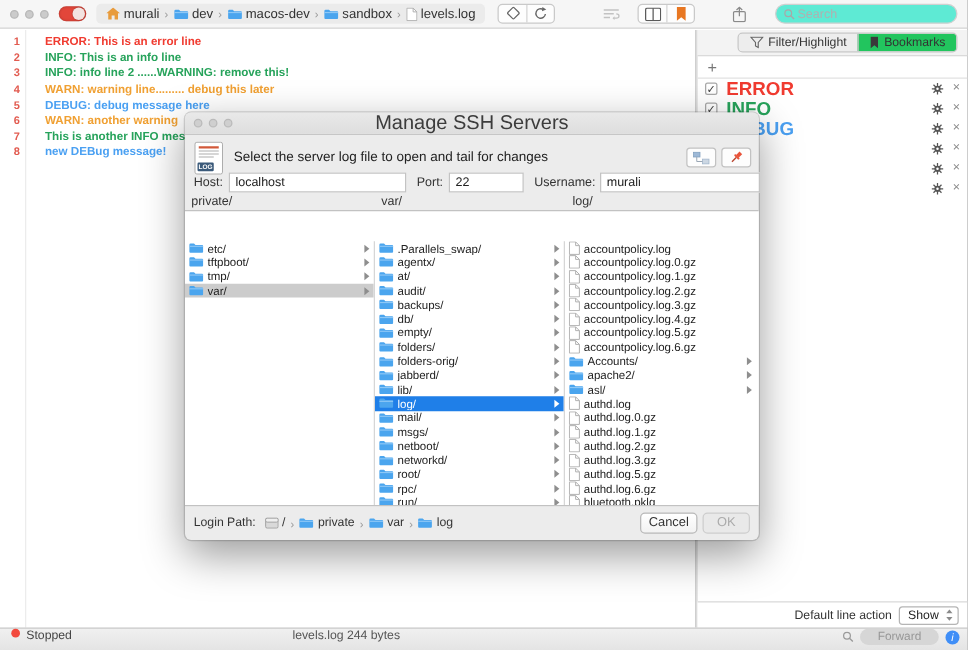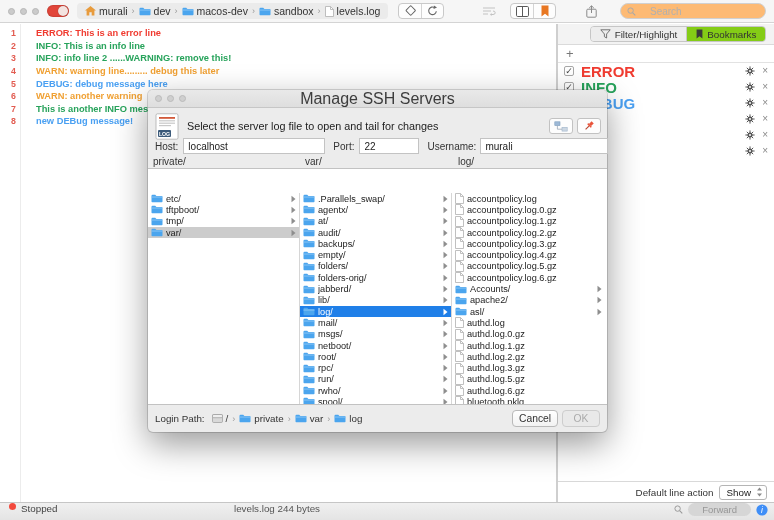--- a/index.html
+++ b/index.html
@@ -12,38 +12,38 @@
   .tl{width:7px;height:7px;border-radius:50%;background:#cbcbcb;border:1px solid #b7b7b7;}
   .toggle{width:22px;height:12px;border-radius:6px;background:#e2463a;margin-left:8px;position:relative;box-shadow:inset 0 0 2px rgba(0,0,0,.3);}
   .toggle .knob{position:absolute;right:1px;top:1px;width:10px;height:10px;border-radius:50%;background:#f3e3e0;box-shadow:0 0 1px rgba(0,0,0,.4);}
   .breadcrumb{margin-left:8px;height:16px;background:#ebebeb;border-radius:4px;display:flex;align-items:center;padding:0 8px;gap:4px;}
   .bc-item{display:flex;align-items:center;gap:3px;font-size:10.5px;color:#333;white-space:nowrap;}
   .bc-sep{color:#999;font-size:9px;}
   .seg{display:flex;align-items:center;height:16px;background:#fdfdfd;border:1px solid #c9c9c9;border-radius:4px;overflow:hidden;}
   .seg .sbtn{width:22px;height:16px;display:flex;align-items:center;justify-content:center;}
   .seg .sbtn + .sbtn{border-left:1px solid #d4d4d4;}
   .lone-btn{width:22px;height:16px;display:flex;align-items:center;justify-content:center;background:transparent;border:none;padding:0;}
-  .search{position:absolute;right:8px;top:3px;width:146px;height:16px;border:1px solid #d0d0d0;border-radius:8px;background:#fdba74;display:flex;align-items:center;padding:0 6px;gap:12px;}
+  .search{position:absolute;right:8px;top:3px;width:146px;height:16px;border:1px solid #d0d0d0;border-radius:8px;background:#5eead4;display:flex;align-items:center;padding:0 6px;gap:0;}
   .search input{border:none;outline:none;background:transparent;font-size:10px;color:#666;width:110px;}
   .search input::placeholder{color:#b0b0b0;}
 
   
   .main{position:absolute;left:0;top:24px;width:557px;bottom:18px;background:#fff;border-right:1px solid #cfcfcf;}
   .gutterline{position:absolute;left:20px;top:0;bottom:0;width:1px;background:#ececec;}
   .log{position:absolute;left:0;top:3px;right:0;font-family:"DejaVu Sans Mono","Liberation Mono",monospace;}
   .logline{display:flex;align-items:center;height:12.6px;}
   .lnum{flex:0 0 16px;text-align:right;font-size:8.8px;font-weight:bold;}
   .ltext{margin-left:20px;font-size:9.3px;white-space:pre;font-weight:bold;}
 
   
   .sidebar{position:absolute;right:0;top:24px;width:217px;bottom:18px;background:#fff;border-left:1px solid #cfcfcf;}
   .tabstrip{height:21px;background:#f3f3f3;border-bottom:1px solid #dadada;display:flex;align-items:center;justify-content:center;}
   .tabs{display:flex;height:16px;border:1px solid #c6c6c6;border-radius:4px;overflow:hidden;margin-left:24px;}
   .tab{display:flex;align-items:center;gap:4px;padding:0 9px;font-size:9.8px;color:#333;background:#ededed;white-space:nowrap;}
-  .tab.active{background:#84cc16;}
+  .tab.active{background:#22c55e;}
   .tab + .tab{border-left:1px solid #c6c6c6;}
   .plusrow{height:18px;border-bottom:1px solid #e2e2e2;display:flex;align-items:center;padding-left:8px;}
   .plusbtn{font-size:13px;color:#777;background:none;border:none;padding:0;line-height:1;}
   .filterrow{height:16px;display:flex;align-items:center;padding:0 6px;}
   .cb{width:10px;height:10px;border:1px solid #a8a8a8;border-radius:2px;background:#fff;font-size:9px;line-height:9px;text-align:center;color:#444;margin-right:7px;flex:0 0 10px;}
   .flabel{font-size:15px;font-weight:bold;flex:1;}
   .frow-gear{margin-right:7px;display:flex;}
   .frow-x{color:#8a8a8a;font-size:10px;line-height:10px;}
   .sidefooter{position:absolute;left:0;right:0;bottom:0;height:21px;border-top:1px solid #d9d9d9;display:flex;align-items:center;justify-content:flex-end;padding-right:7px;gap:6px;background:#fff;}
   .sf-label{font-size:9.8px;color:#333;}
@@ -566,20 +566,34 @@
               </svg>
             </span>
     </div>
           <div class="fr">
       <span class="fic">
               <svg width="12" height="9" viewBox="0 0 12 9">
                 <path d="M0.5 1.8 Q0.5 0.8 1.5 0.8 H4.2 L5.4 2 H10.7 Q11.5 2 11.5 2.8 V7.4 Q11.5 8.2 10.7 8.2 H1.3 Q0.5 8.2 0.5 7.4 Z" fill="#4ba5ee"></path>
                 <rect x="0.5" y="2.6" width="11" height="0.9" fill="#8ec8f6"></rect>
               </svg>
             </span>
+      <span class="fname">db/</span>
+      <span class="chev">
+              <svg width="5" height="8" viewBox="0 0 5 8">
+                <path d="M0.5 0.8 L4.5 4 L0.5 7.2 Z" fill="#8e8e8e"></path>
+              </svg>
+            </span>
+    </div>
+          <div class="fr">
+      <span class="fic">
+              <svg width="12" height="9" viewBox="0 0 12 9">
+                <path d="M0.5 1.8 Q0.5 0.8 1.5 0.8 H4.2 L5.4 2 H10.7 Q11.5 2 11.5 2.8 V7.4 Q11.5 8.2 10.7 8.2 H1.3 Q0.5 8.2 0.5 7.4 Z" fill="#4ba5ee"></path>
+                <rect x="0.5" y="2.6" width="11" height="0.9" fill="#8ec8f6"></rect>
+              </svg>
+            </span>
       <span class="fname">empty/</span>
       <span class="chev">
               <svg width="5" height="8" viewBox="0 0 5 8">
                 <path d="M0.5 0.8 L4.5 4 L0.5 7.2 Z" fill="#8e8e8e"></path>
               </svg>
             </span>
     </div>
           <div class="fr">
       <span class="fic">
               <svg width="12" height="9" viewBox="0 0 12 9">
@@ -679,20 +693,34 @@
             </span>
     </div>
           <div class="fr">
       <span class="fic">
               <svg width="12" height="9" viewBox="0 0 12 9">
                 <path d="M0.5 1.8 Q0.5 0.8 1.5 0.8 H4.2 L5.4 2 H10.7 Q11.5 2 11.5 2.8 V7.4 Q11.5 8.2 10.7 8.2 H1.3 Q0.5 8.2 0.5 7.4 Z" fill="#4ba5ee"></path>
                 <rect x="0.5" y="2.6" width="11" height="0.9" fill="#8ec8f6"></rect>
               </svg>
             </span>
       <span class="fname">netboot/</span>
+      <span class="chev">
+              <svg width="5" height="8" viewBox="0 0 5 8">
+                <path d="M0.5 0.8 L4.5 4 L0.5 7.2 Z" fill="#8e8e8e"></path>
+              </svg>
+            </span>
+    </div>
+          <div class="fr">
+      <span class="fic">
+              <svg width="12" height="9" viewBox="0 0 12 9">
+                <path d="M0.5 1.8 Q0.5 0.8 1.5 0.8 H4.2 L5.4 2 H10.7 Q11.5 2 11.5 2.8 V7.4 Q11.5 8.2 10.7 8.2 H1.3 Q0.5 8.2 0.5 7.4 Z" fill="#4ba5ee"></path>
+                <rect x="0.5" y="2.6" width="11" height="0.9" fill="#8ec8f6"></rect>
+              </svg>
+            </span>
+      <span class="fname">networkd/</span>
       <span class="chev">
               <svg width="5" height="8" viewBox="0 0 5 8">
                 <path d="M0.5 0.8 L4.5 4 L0.5 7.2 Z" fill="#8e8e8e"></path>
               </svg>
             </span>
     </div>
           <div class="fr">
       <span class="fic">
               <svg width="12" height="9" viewBox="0 0 12 9">
                 <path d="M0.5 1.8 Q0.5 0.8 1.5 0.8 H4.2 L5.4 2 H10.7 Q11.5 2 11.5 2.8 V7.4 Q11.5 8.2 10.7 8.2 H1.3 Q0.5 8.2 0.5 7.4 Z" fill="#4ba5ee"></path>

